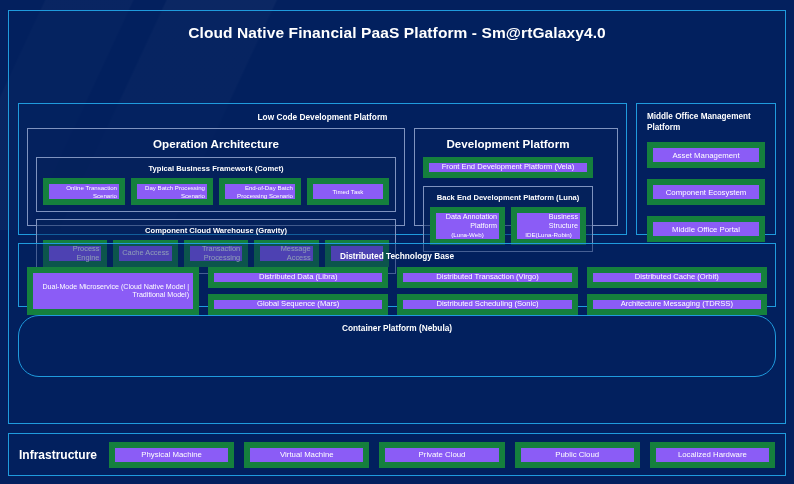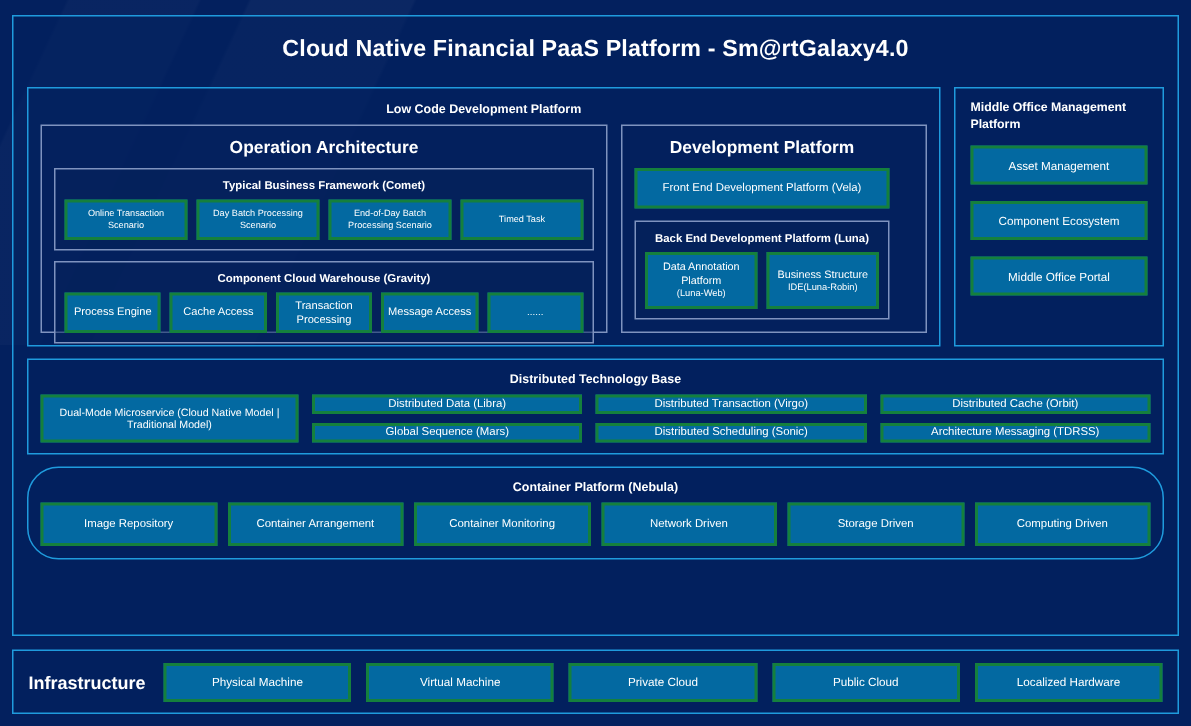--- a/index.html
+++ b/index.html
@@ -52,26 +52,26 @@
   
   .cyan-frame {
     border: 1.6px solid #1f9bdd;
     background: rgba(3,34,96,0.45);
   }
   .panel {
     border: 1px solid #7f93bf;
     background: rgba(5,33,92,0.55);
   }
   .box {
-    border: 2px solid #15803d;
-    background: #0369a1;
+    border: 6px solid #15803d;
+    background: #8b5cf6;
     display: flex;
     align-items: center;
     justify-content: center;
-    text-align: center;
+    text-align: right;
     line-height: 1.18;
   }
   .box-sub {
     font-size: 6.2px;
     display: block;
     margin-top: 1px;
   }
 
   
   #main-frame {
@@ -88,21 +88,22 @@
     font-size: 15.5px;
     font-weight: bold;
     letter-spacing: 0.1px;
     padding: 6px 0 8px 0;
   }
 
   
   #upper-region {
     display: flex;
     gap: 9px;
-    height: 173px;
+    height: 132px;
+    margin-top: 45px;
   }
 
   #low-code-panel {
     flex: 1 1 auto;
     display: flex;
     flex-direction: column;
     padding: 5px 8px 8px 8px;
   }
   .section-title {
     text-align: center;
@@ -358,28 +359,20 @@
 
         <div class="dtb-group">
           <div class="box dtb-box">Distributed Cache (Orbit)</div>
           <div class="box dtb-box">Architecture Messaging (TDRSS)</div>
         </div>
       </div>
     </div>
 
     <div id="container-panel" class="cyan-frame">
       <div class="section-title">Container Platform (Nebula)</div>
-      <div id="container-row">
-        <div class="box">Image Repository</div>
-        <div class="box">Container Arrangement</div>
-        <div class="box">Container Monitoring</div>
-        <div class="box">Network Driven</div>
-        <div class="box">Storage Driven</div>
-        <div class="box">Computing Driven</div>
-      </div>
     </div>
 
   </div>
 
   <div id="infra-frame" class="cyan-frame">
     <div id="infra-label">Infrastructure</div>
     <div id="infra-row">
       <div class="box">Physical Machine</div>
       <div class="box">Virtual Machine</div>
       <div class="box">Private Cloud</div>

